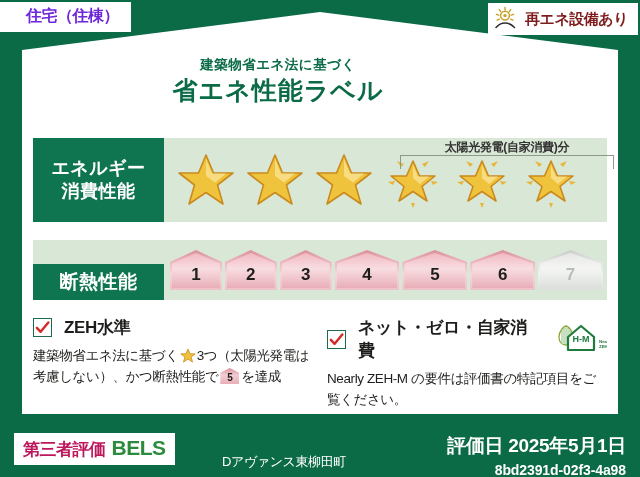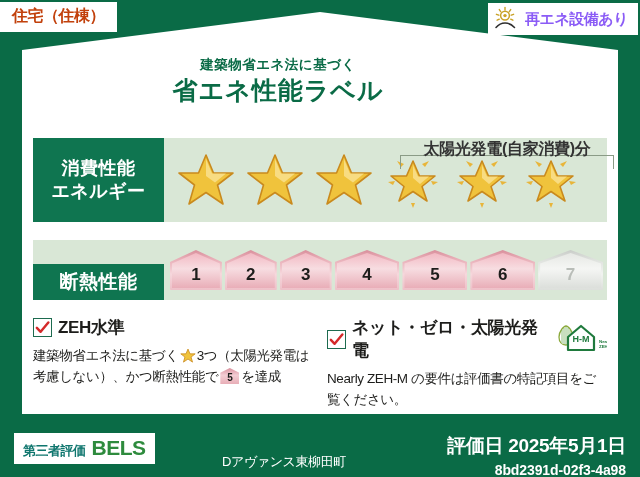--- a/index.html
+++ b/index.html
@@ -18,34 +18,34 @@
   .inner-white{
     position:absolute;left:22px;top:12px;width:596px;height:402px;
     background:#ffffff;
     clip-path:polygon(0 38px, 298px 0px, 596px 38px, 596px 402px, 0 402px);
   }
 
   
   .chip-left{
     position:absolute;left:0px;top:2px;
     background:#ffffff;
-    padding:4px 12px 5px 12px;
-    font-size:16px;font-weight:bold;color:#c2410c;
+    padding:4px 12px 5px 26px;
+    font-size:16px;font-weight:bold;color:#6d28d9;
     letter-spacing:-0.5px;
     z-index:6;
   }
   
   .chip-right{
     position:absolute;right:2px;top:3px;
     background:#ffffff;
     padding:3px 10px 3px 6px;
     display:flex;align-items:center;gap:5px;
     z-index:6;
   }
-  .chip-right .txt{font-size:15px;font-weight:bold;color:#8b5cf6;letter-spacing:-0.5px;}
+  .chip-right .txt{font-size:15px;font-weight:bold;color:#7f1d1d;letter-spacing:-0.5px;}
   .sun-ico{width:26px;height:26px;display:block;}
 
   
   .title-wrap{
     position:absolute;left:0;top:58px;width:556px;text-align:center;z-index:5;
   }
   .title-sub{
     font-size:13.5px;font-weight:bold;color:#0a6b46;letter-spacing:0.5px;
     line-height:1.1;
   }
@@ -85,21 +85,21 @@
 
   
   .solar-bracket{
     position:absolute;left:236px;top:17px;width:214px;height:14px;
     border:1.6px solid #8a9b86;border-bottom:none;
     box-sizing:border-box;
     z-index:7;
   }
   .solar-bracket-label{
     position:absolute;left:236px;top:1px;width:214px;text-align:center;
-    font-size:16px;color:#333333;font-weight:bold;letter-spacing:-0.3px;
+    font-size:12px;color:#333333;font-weight:bold;letter-spacing:-0.3px;
     z-index:8;
   }
 
   
   .badges{
     position:absolute;left:6px;top:0;right:4px;bottom:0;
     display:flex;align-items:center;gap:3px;
   }
   .badge{
     position:relative;height:40px;flex:1 1 0;
@@ -128,21 +128,21 @@
     background:linear-gradient(180deg,#e6e8e4 0%,#f5f6f4 45%,#dcdfdb 100%);
   }
   .badge.off .badge-num{color:#b9bdb8;}
 
   
   .notes{
     position:absolute;left:33px;top:316px;width:574px;height:92px;
     display:flex;gap:14px;z-index:5;
   }
   .note-col{width:285px;}
-  .note-head{display:flex;align-items:center;gap:6px;margin-bottom:7px;}
+  .note-head{display:flex;align-items:center;gap:12px;margin-bottom:7px;}
   .chk{
     width:19px;height:19px;border:1.6px solid #1d6b4f;background:#fff;
     position:relative;flex:none;box-sizing:border-box;
   }
   .chk svg{position:absolute;left:1px;top:1px;width:15px;height:15px;}
   .note-title{font-size:17px;font-weight:bold;color:#1d1d1b;letter-spacing:-0.3px;}
   .note-body{font-size:13.5px;color:#1d1d1b;line-height:1.55;letter-spacing:-0.4px;}
   .inline-star{display:inline-block;vertical-align:-3px;width:16px;height:16px;margin:0 1px;}
   .inline-badge{
     display:inline-block;vertical-align:-3px;position:relative;
@@ -162,21 +162,21 @@
   
   .footer{
     position:absolute;left:0;bottom:0;width:640px;height:56px;
     background:#0a6b46;z-index:6;
   }
   .bels-chip{
     position:absolute;left:14px;top:12px;
     background:#ffffff;padding:3px 9px 4px 9px;
     display:flex;align-items:baseline;gap:6px;
   }
-  .bels-chip .jp{font-size:13px;font-weight:bold;color:#0f766e;letter-spacing:-0.5px;}
+  .bels-chip .jp{font-size:17px;font-weight:bold;color:#be185d;letter-spacing:-0.5px;}
   .bels-chip .en{font-size:21px;font-weight:bold;color:#2e8b3d;letter-spacing:-0.5px;}
   .bldg-name{
     position:absolute;left:222px;top:20px;
     font-size:13px;color:#ffffff;letter-spacing:-0.4px;margin-top:12px;
   }
   .foot-right{
     position:absolute;right:14px;top:12px;text-align:right;
   }
   .foot-date{font-size:19px;font-weight:bold;color:#ffffff;letter-spacing:-0.3px;}
   .foot-id{font-size:14px;font-weight:bold;color:#ffffff;margin-top:3px;letter-spacing:-0.1px;}
@@ -212,22 +212,22 @@
     <span class="txt">再エネ設備あり</span>
   </div>
 
   <div class="title-wrap">
     <div class="title-sub">建築物省エネ法に基づく</div>
     <div class="title-main">省エネ性能ラベル</div>
   </div>
 
   <div class="row row-energy">
     <div class="row-tag">
+      <span>エネルギー</span>
       <span>消費性能</span>
-      <span>エネルギー</span>
     </div>
     <div class="row-body">
 
       <div class="solar-bracket-label">太陽光発電(自家消費)分</div>
       <div class="solar-bracket"></div>
 
       <div class="stars">
 
         <div class="star-cell">
           <svg class="star-svg" viewBox="0 0 60 58">
@@ -347,21 +347,21 @@
       </div>
     </div>
 
     <div class="note-col">
       <div class="note-head">
         <span class="chk">
           <svg viewBox="0 0 16 16">
               <path d="M2 8.4 L6 12.6 L14.2 2.6" fill="none" stroke="#d42a2a" stroke-width="2.6" stroke-linecap="round" stroke-linejoin="round"></path>
             </svg>
         </span>
-        <span class="note-title">ネット・ゼロ・太陽光発電</span>
+        <span class="note-title">ネット・ゼロ・自家消費</span>
         <span>
           <svg class="zehm-logo" viewBox="0 0 52 30">
             <path d="M4 13 C4 7, 9 2, 11 2 C13 2, 18 7, 18 13 C18 18, 15 21, 11 21 C7 21, 4 18, 4 13 Z" fill="none" stroke="#8aa93a" stroke-width="1.3"></path>
             <g stroke="#7fb56a" stroke-width="1" opacity="0.85">
               <line x1="7" y1="6" x2="7" y2="19"></line>
                 <line x1="9" y1="4" x2="9" y2="20"></line>
               <line x1="11" y1="3" x2="11" y2="20.5"></line>
                 <line x1="13" y1="4" x2="13" y2="20"></line>
               <line x1="15" y1="6" x2="15" y2="19"></line>
             </g>

